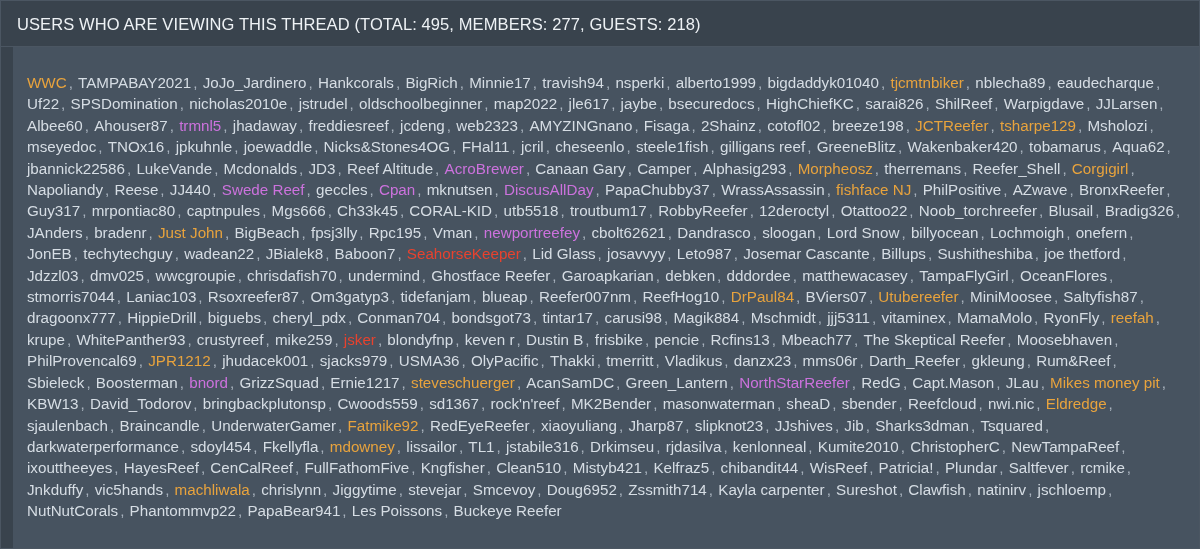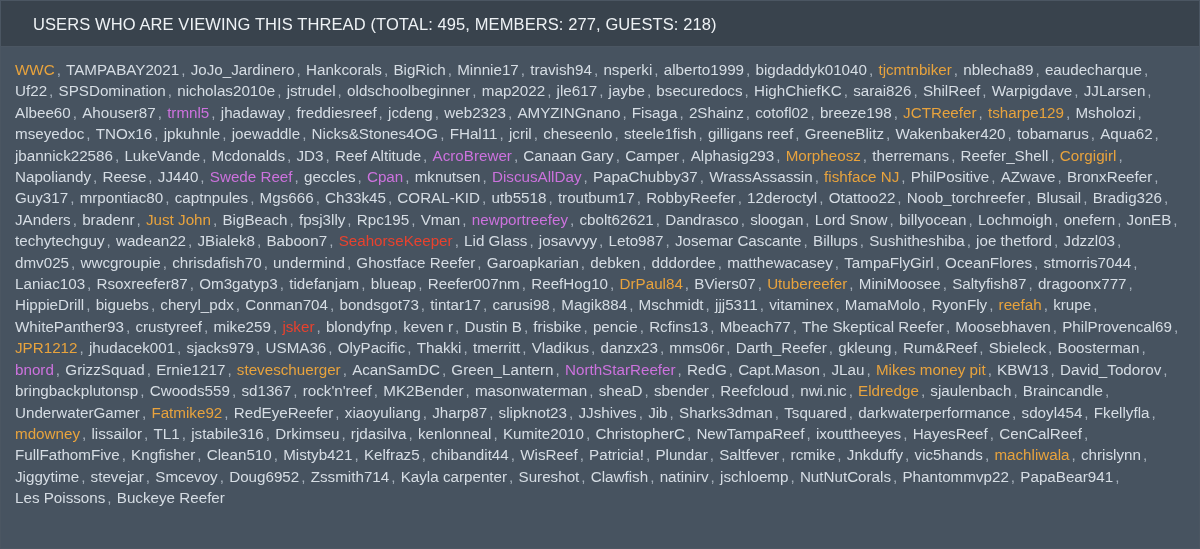--- a/index.html
+++ b/index.html
@@ -21,35 +21,36 @@
     box-sizing: border-box;
     background: #39434d;
     border: 1px solid #4b5662;
     display: flex;
     flex-direction: column;
   }
   .panel-header {
     flex: 0 0 auto;
     background: #39434d;
     border-bottom: 1px solid #4b5662;
-    padding: 13px 16px 12px 32px;
+    padding: 13px 16px 12px 16px;
   }
   .panel-header-title {
     font-size: 16.5px;
     line-height: 20px;
     font-weight: 400;
     color: #eef2f5;
     letter-spacing: 0.1px;
     white-space: nowrap;
   }
   .panel-body {
     flex: 1 1 auto;
     background: #475360;
-    padding: 12px 14px 10px 14px;
+    padding: 25px 14px 10px 14px;
     box-sizing: border-box;
+    margin-left: 12px;
   }
   .user-list {
     font-size: 15.2px;
     line-height: 21.4px;
     color: #d6dde4;
     word-spacing: 0px;
   }
   .user {
     white-space: nowrap;
   }

